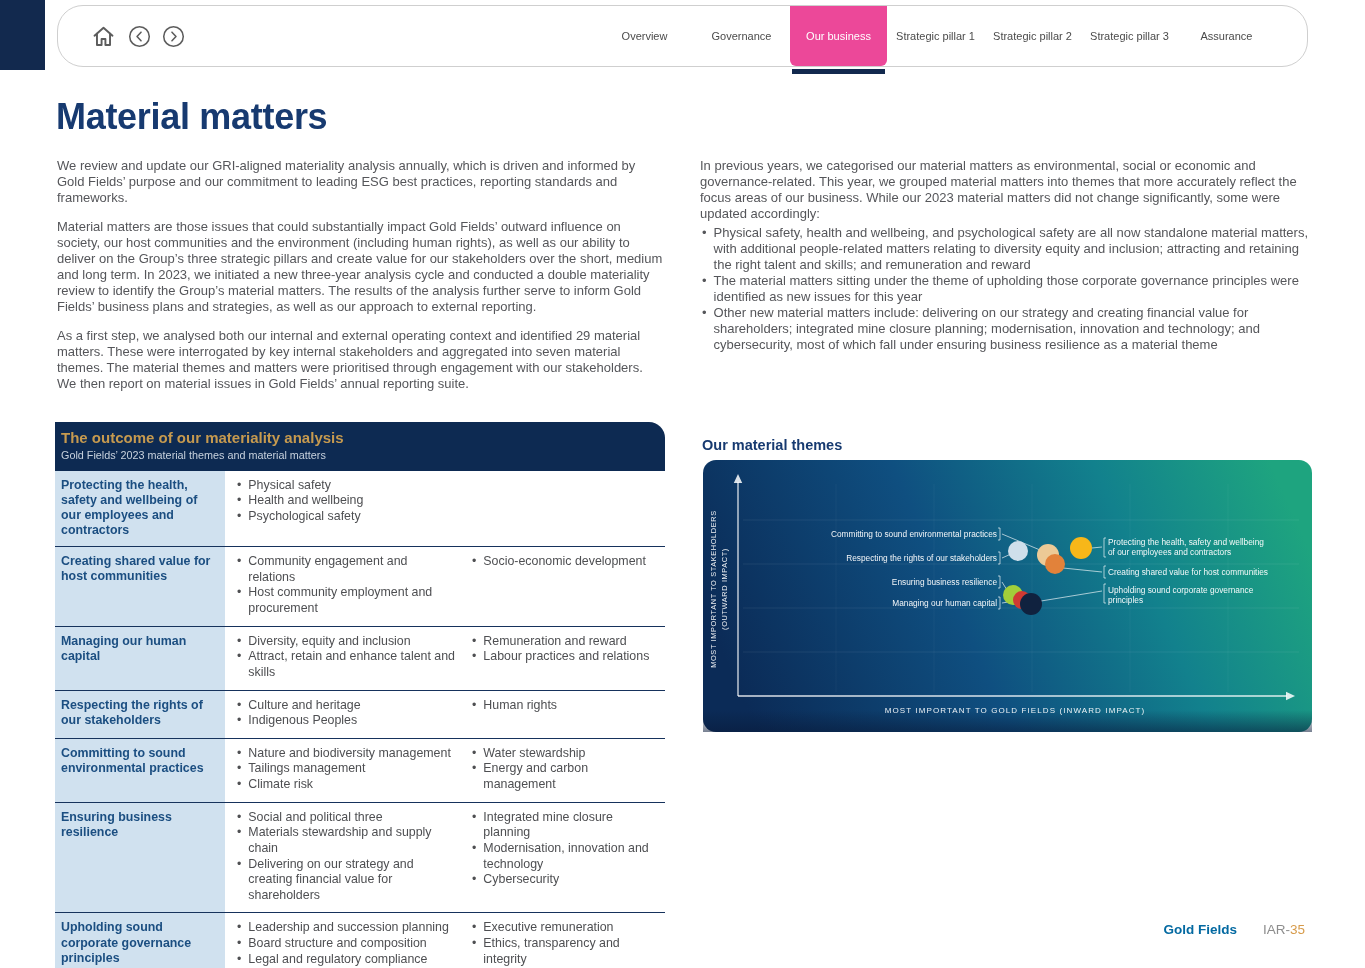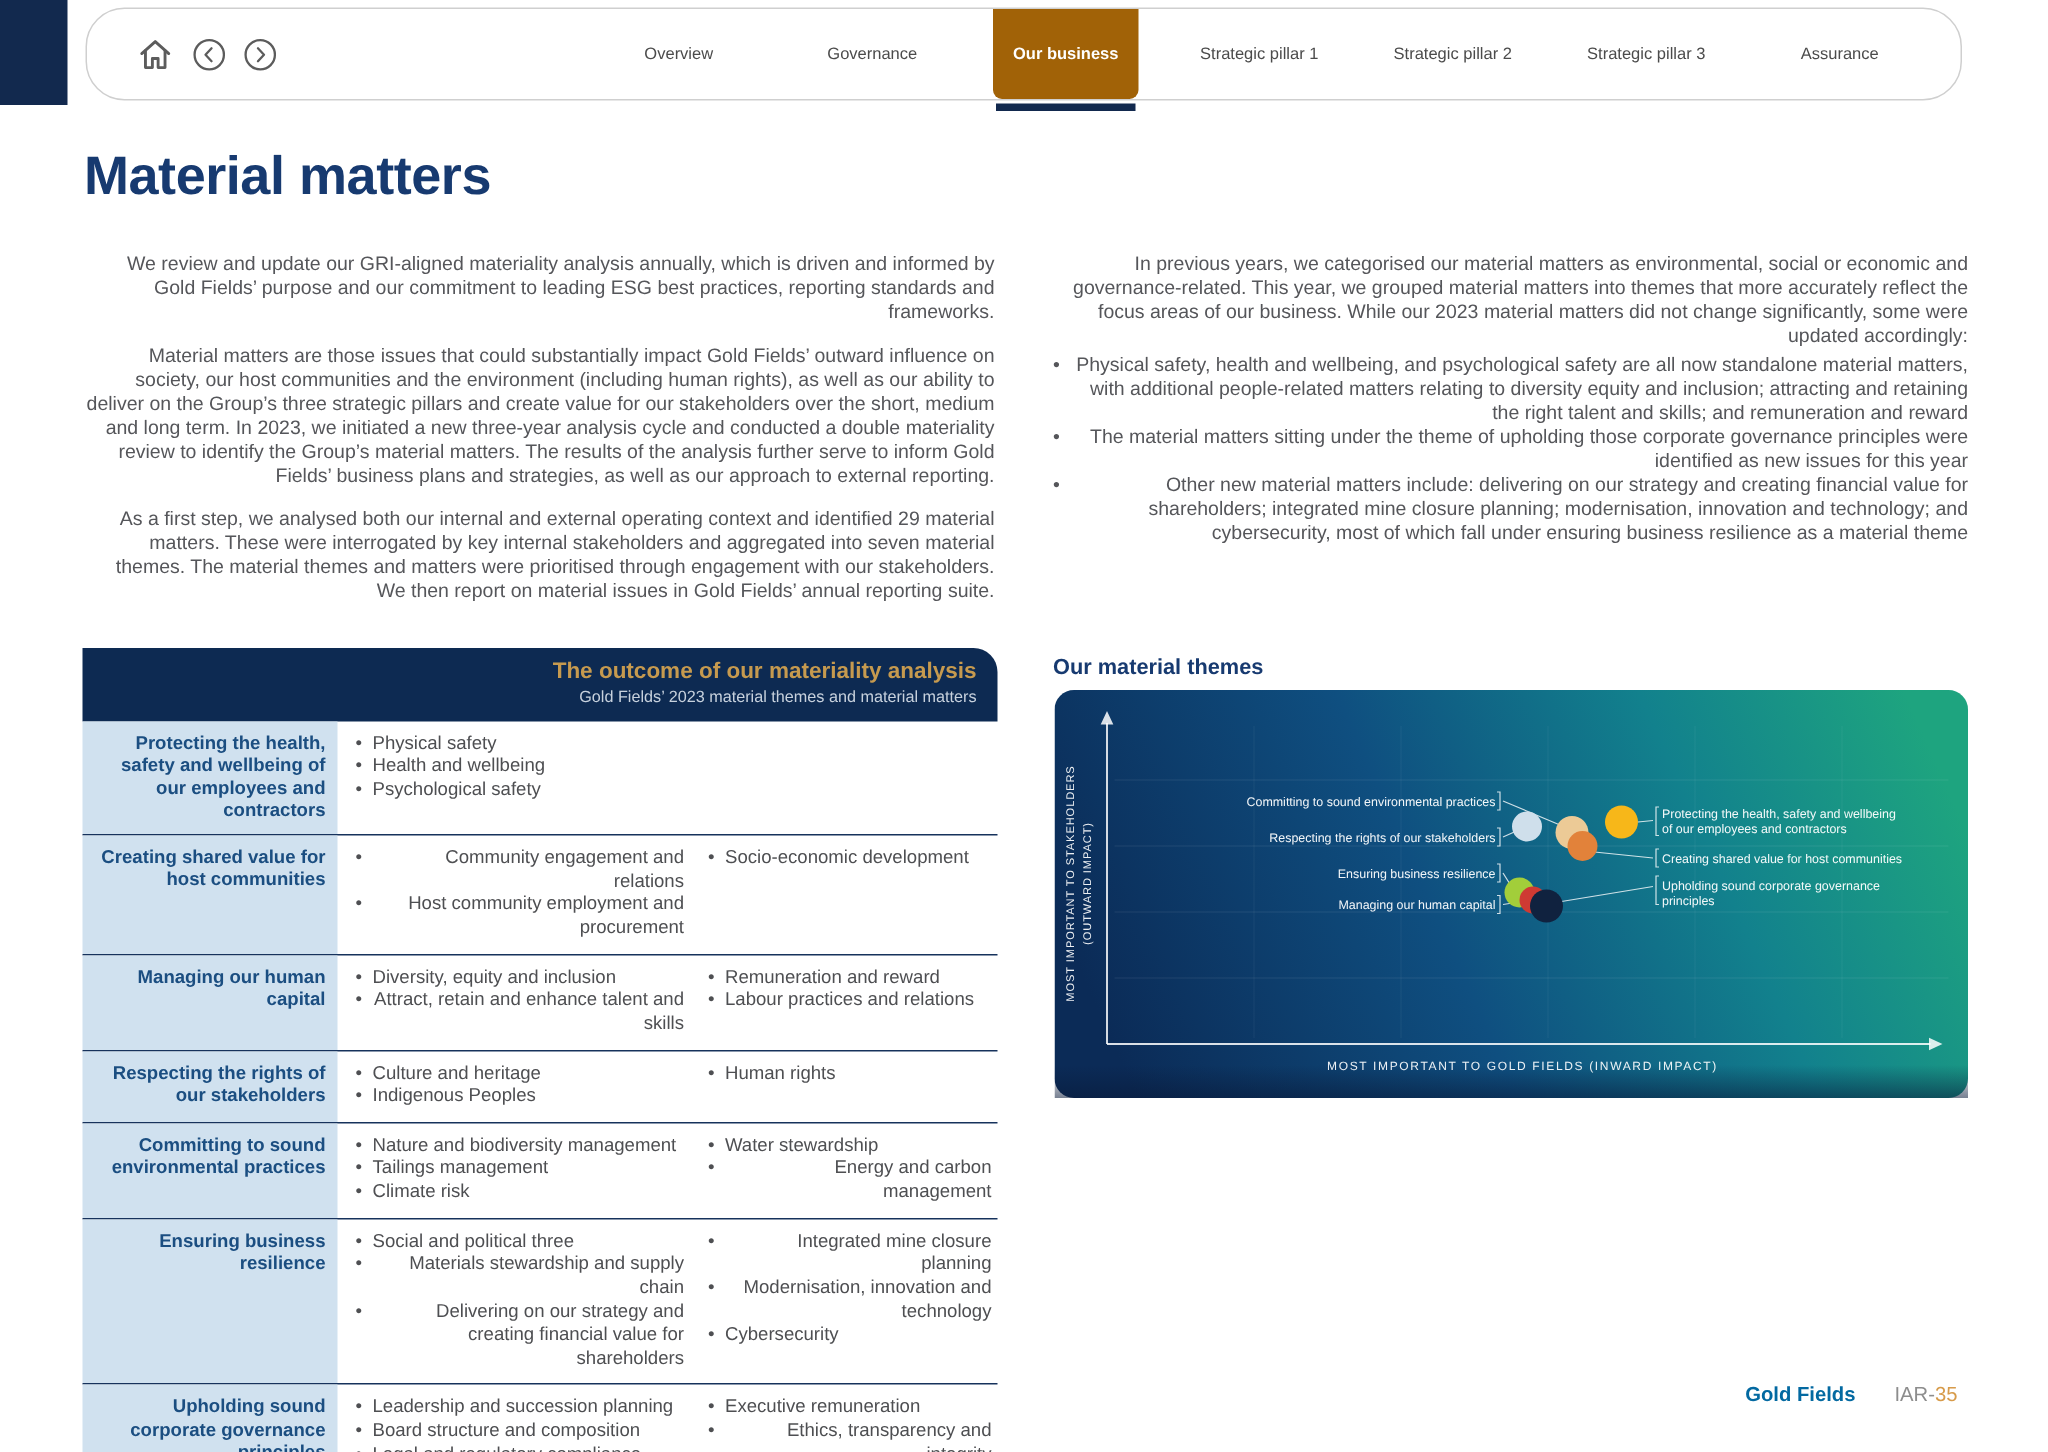--- a/index.html
+++ b/index.html
@@ -7,29 +7,29 @@
         font-family:"Liberation Sans",sans-serif;color:#55565a;}
 
   
   .corner-strip{position:absolute;left:0;top:0;width:45px;height:70px;background:#12294e;}
 
   
   .navbar{position:absolute;left:57px;top:5px;width:1249px;height:60px;background:#fff;
           border:1px solid #cfcfcf;border-radius:26px;}
   .nav-controls{position:absolute;left:32px;top:0;height:100%;display:flex;align-items:center;gap:11px;}
   .icon-btn{background:none;border:none;padding:0;margin:0;cursor:pointer;display:flex;align-items:center;}
-  .nav-tabs{position:absolute;right:32px;top:0;height:100%;display:flex;align-items:stretch;gap:32px;}
+  .nav-tabs{position:absolute;right:32px;top:0;height:100%;display:flex;align-items:stretch;}
   .tab{width:97px;display:flex;align-items:center;justify-content:center;font-size:11px;color:#4b4b4b;
        cursor:pointer;text-align:center;position:relative;}
-  .tab.active{background:#a16207;color:#ffffff;font-weight:bold;border-radius:0 0 6px 6px;}
+  .tab.active{background:#ec4899;color:#ffffff;font-weight:normal;border-radius:0 0 6px 6px;}
   .tab.active::after{content:"";position:absolute;left:2px;right:2px;bottom:-8px;height:5px;background:#12294e;}
 
   .title{position:absolute;left:56px;top:96px;margin:0;font-size:36px;font-weight:bold;color:#173a70;letter-spacing:-0.3px;}
 
-  .col{position:absolute;top:168px;font-size:13px;line-height:1.23;text-align:right;}
+  .col{position:absolute;top:158px;font-size:13px;line-height:1.23;}
   .col.left{left:57px;width:606px;}
   .col.right{left:700px;width:612px;}
   .col p{margin:0 0 13px 0;}
   .col ul{list-style:none;margin:0 0 12px 0;padding:0 0 0 2px;}
   .col ul li{display:flex;gap:7px;margin:0;}
   .col ul li .b{flex:0 0 auto;}
 
   
   .mat-table{position:absolute;left:-2px;top:264px;width:610px;font-size:12.4px;}
   .mat-head{background:#0d2a52;border-radius:0 16px 0 0;padding:7px 14px 8px 6px;}

